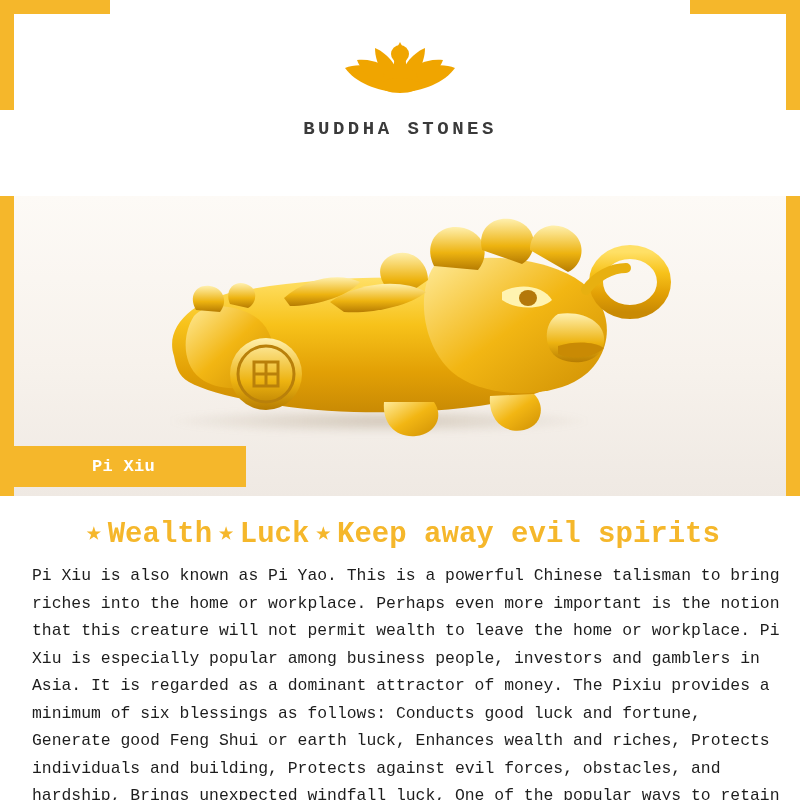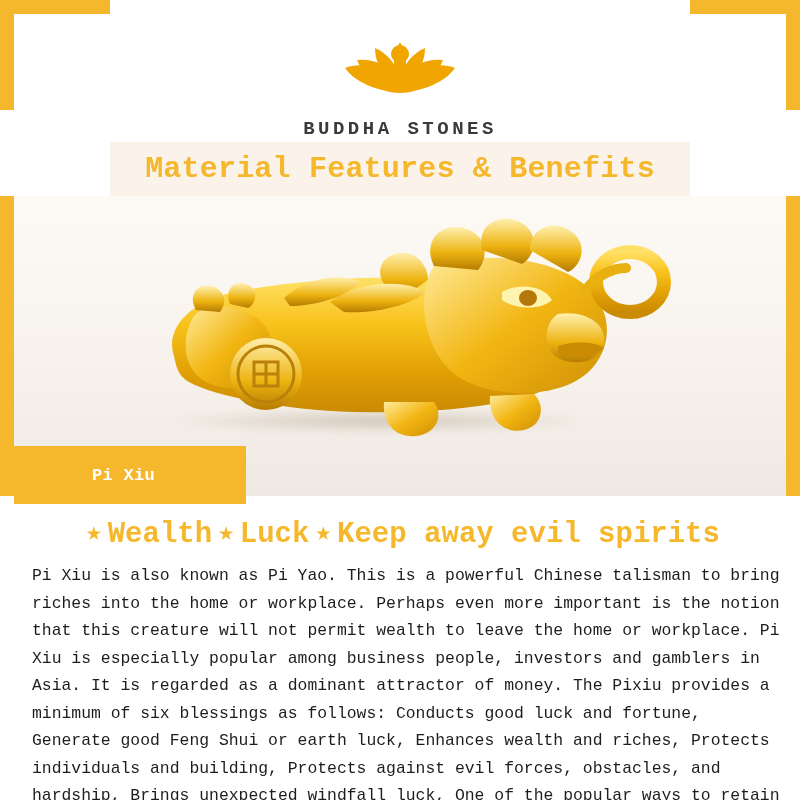--- a/index.html
+++ b/index.html
@@ -117,21 +117,21 @@
     background: radial-gradient(ellipse at center, rgba(150,130,100,0.35) 0%, rgba(150,130,100,0.0) 70%);
     filter: blur(3px);
   }
 
   
   .caption-tab {
     position: absolute;
     top: 446px;
     left: 14px;
     width: 232px;
-    height: 58px;
+    height: 41px;
     background: #f5b72b;
     display: flex;
     align-items: center;
   }
   .caption-text {
     margin-left: 78px;
     color: #ffffff;
     font-size: 17px;
     font-weight: bold;
     letter-spacing: 0.3px;
@@ -201,23 +201,20 @@
       <g fill="#f0a500">
 
         <circle cx="85" cy="36" r="9"></circle>
         <path d="M85 47 C74 47 67 56 66 66 C72 61 78 59 85 59 C92 59 98 61 104 66 C103 56 96 47 85 47 Z"></path>
         <path d="M62 66 C70 62 78 60 85 60 C92 60 100 62 108 66 C104 72 96 75 85 75 C74 75 66 72 62 66 Z"></path>
       </g>
     </svg>
     <div class="logo-text">BUDDHA STONES</div>
   </div>
 
-  <div class="banner">
-    <div class="banner-title">Material Features &amp; Benefits</div>
-  </div>
 
   <div class="hero">
     <div class="hero-shadow"></div>
     <svg class="pixiu-wrap" viewBox="0 0 560 250">
       <defs>
         <linearGradient id="gold1" x1="0" y1="0" x2="0" y2="1">
           <stop offset="0%" stop-color="#ffe066"></stop>
           <stop offset="35%" stop-color="#f7c21a"></stop>
           <stop offset="70%" stop-color="#e2a005"></stop>
           <stop offset="100%" stop-color="#c98a04"></stop>

